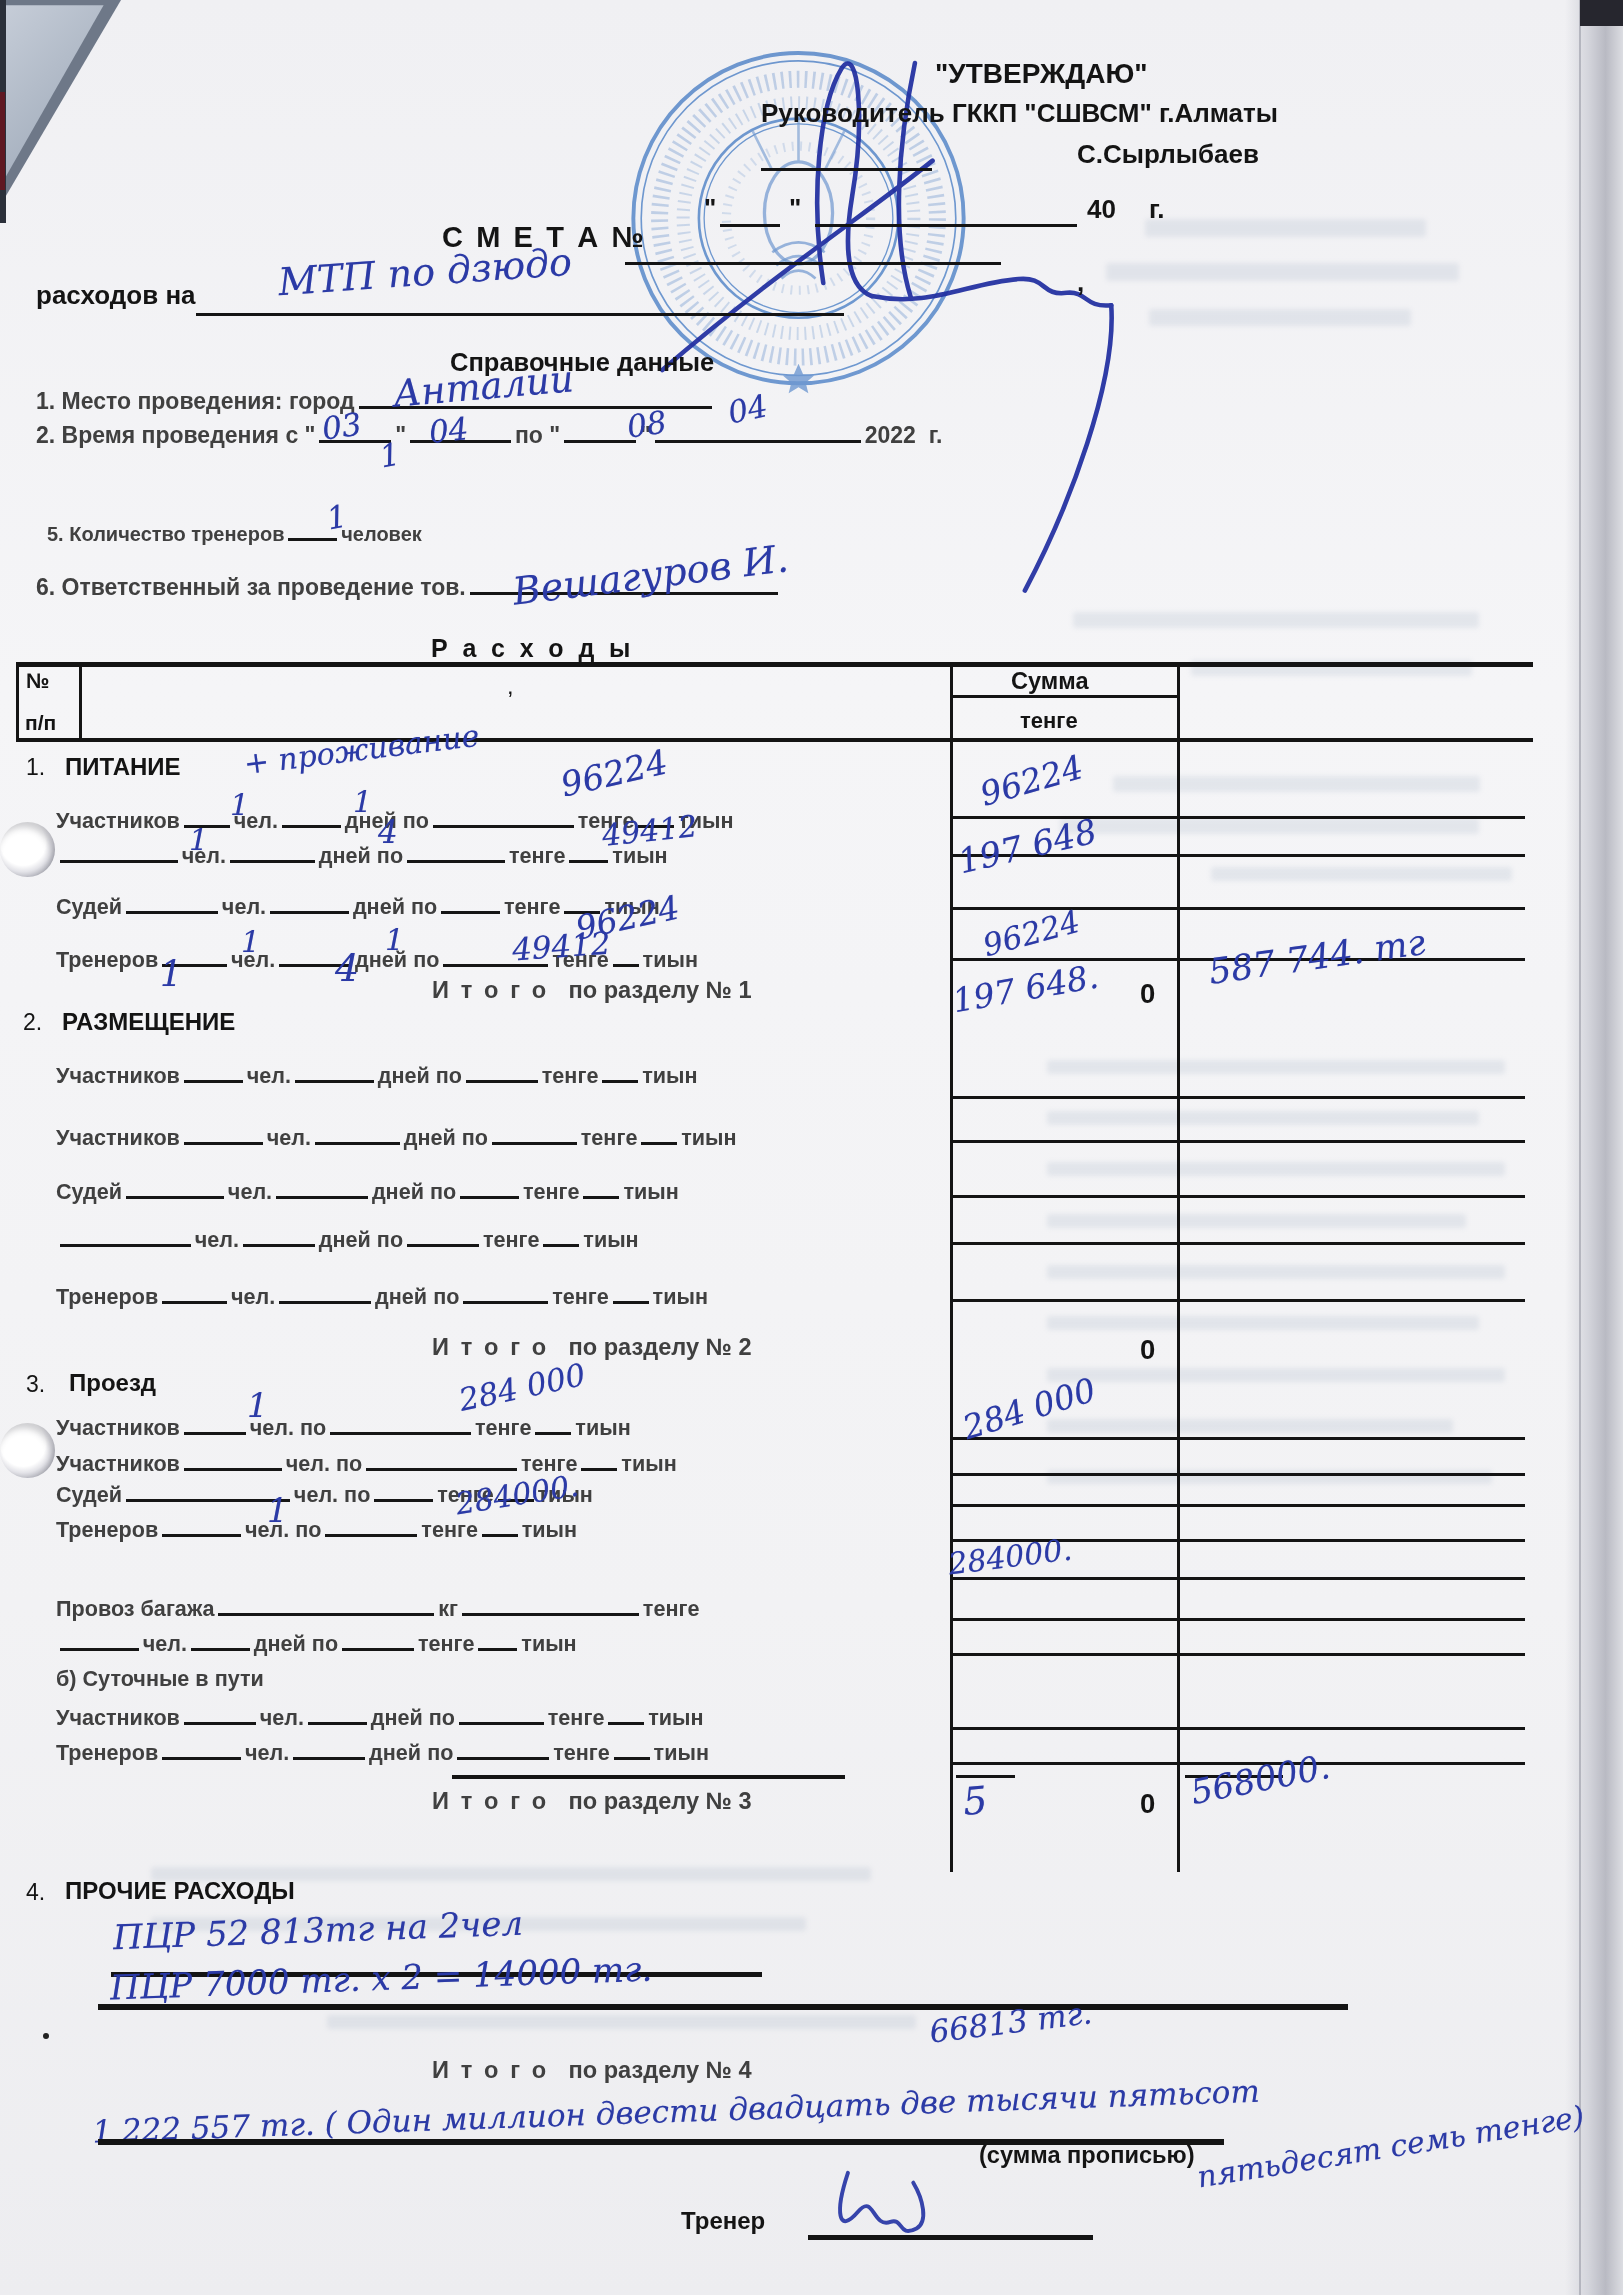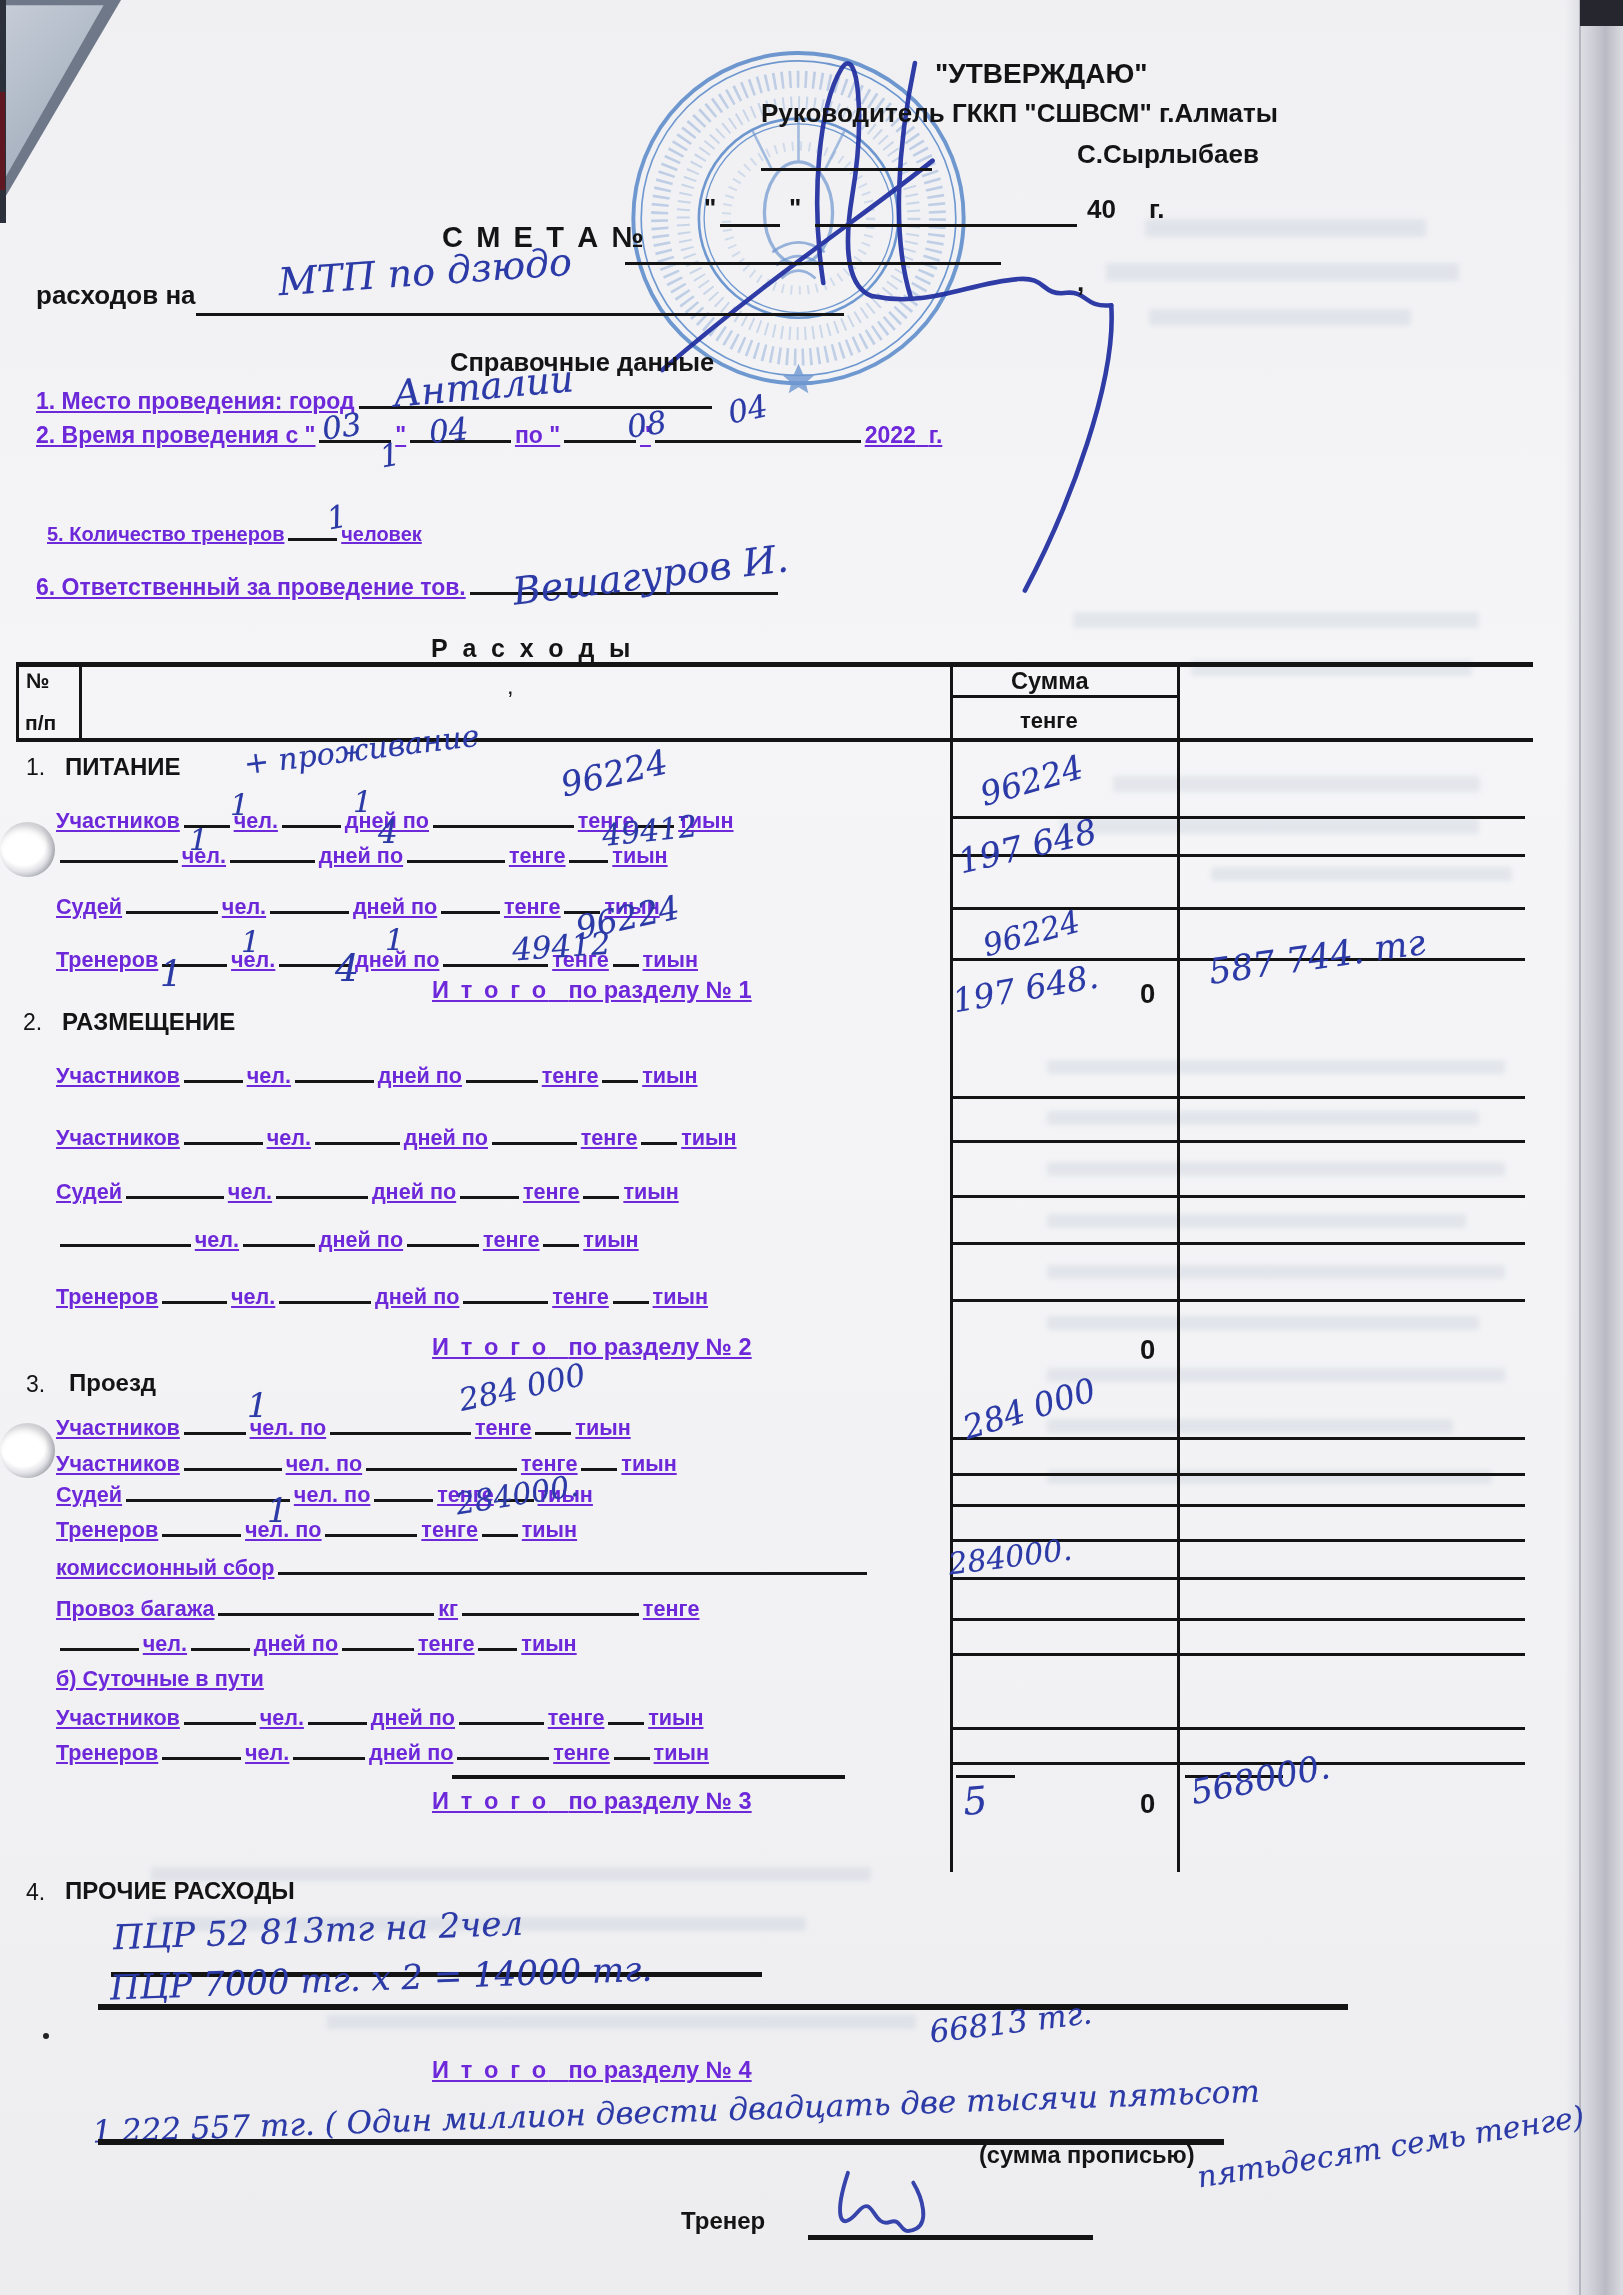--- a/index.html
+++ b/index.html
@@ -3,21 +3,21 @@
 <meta charset="utf-8">
 <style>
   html,body{margin:0;padding:0;background:#888;}
   #page{position:relative;width:1623px;height:2295px;background:#f3f3f5;overflow:hidden;
         font-family:"Liberation Sans",sans-serif;color:#1a1a1a;}
   
   #page:before{content:"";position:absolute;inset:0;
     background:linear-gradient(180deg,#f0f0f3 0%,#f5f5f7 30%,#f2f2f4 70%,#ededf0 100%);}
   .t{position:absolute;white-space:nowrap;color:#141414;}
   .b{font-weight:700;}
-  .row{position:absolute;white-space:nowrap;font-size:21.6px;font-weight:600;color:#6d28d9;text-decoration:underline;}
+  .row{position:absolute;white-space:nowrap;font-size:21.6px;font-weight:600;color:#404040;}
   .row .w{vertical-align:baseline;}
   .bl{display:inline-block;height:21px;border-bottom:3.3px solid #161616;margin:0 3.9px;}
   .sline{position:absolute;height:3.3px;background:#141414;}
   .vline{position:absolute;width:2.6px;background:#141414;}
   .hw{position:absolute;white-space:nowrap;font-family:"DejaVu Serif",serif;font-style:italic;
       color:#2b3aa6;text-shadow:0 0 0.7px rgba(43,58,166,.4);}
   .ghost{position:absolute;background:#94a5bb;opacity:.18;filter:blur(2.6px);border-radius:3.3px;}
   .hole{position:absolute;width:55px;height:55px;border-radius:50%;
         background:radial-gradient(circle at 42% 38%, #ffffff 0 48%, #e3e3e8 62%, #a9aab3 80%, rgba(170,170,180,0) 100%);
         box-shadow:-3.9px 5.2px 6.5px rgba(60,60,70,.25) inset;}
@@ -257,23 +257,20 @@
   </div>
   <div class="row" style="left:56px;top:1513px;">
     <span class="w">Тренеров</span><span class="bl" style="width:79px;"></span><span class="w">чел.  по</span><span class="bl" style="width:92px;"></span><span class="w">тенге</span><span class="bl" style="width:36px;"></span><span class="w">тиын</span>
   </div>
   <div class="row" style="left:56px;top:1478px;">
     <span class="w">Судей</span><span class="bl" style="width:164px;"></span><span class="w">чел.  по</span><span class="bl" style="width:59px;"></span><span class="w">тенге</span><span class="bl" style="width:36px;"></span><span class="w">тиын</span>
   </div>
   <div class="hw" style="left:267px;top:1491px;font-size:33px;">1</div>
   <div class="hw" style="left:455px;top:1477px;font-size:30px;transform:rotate(-9deg);">284000.</div>
 
-  <div class="row" style="left:56px;top:1551px;">
-    <span class="w">комиссионный сбор</span><span class="bl" style="width:589px;"></span>
-  </div>
   <div class="hw" style="left:948px;top:1539px;font-size:30px;transform:rotate(-7deg);">284000.</div>
 
   <div class="row" style="left:56px;top:1592px;">
     <span class="w">Провоз багажа</span><span class="bl" style="width:216px;"></span><span class="w">кг</span><span class="bl" style="width:177px;"></span><span class="w">тенге</span>
   </div>
   <div class="row" style="left:56px;top:1627px;">
     <span class="bl" style="width:79px;"></span><span class="w">чел.</span><span class="bl" style="width:59px;"></span><span class="w">дней  по</span><span class="bl" style="width:72px;"></span><span class="w">тенге</span><span class="bl" style="width:39px;"></span><span class="w">тиын</span>
   </div>
 
   <div class="row" style="left:56px;top:1666px;">

